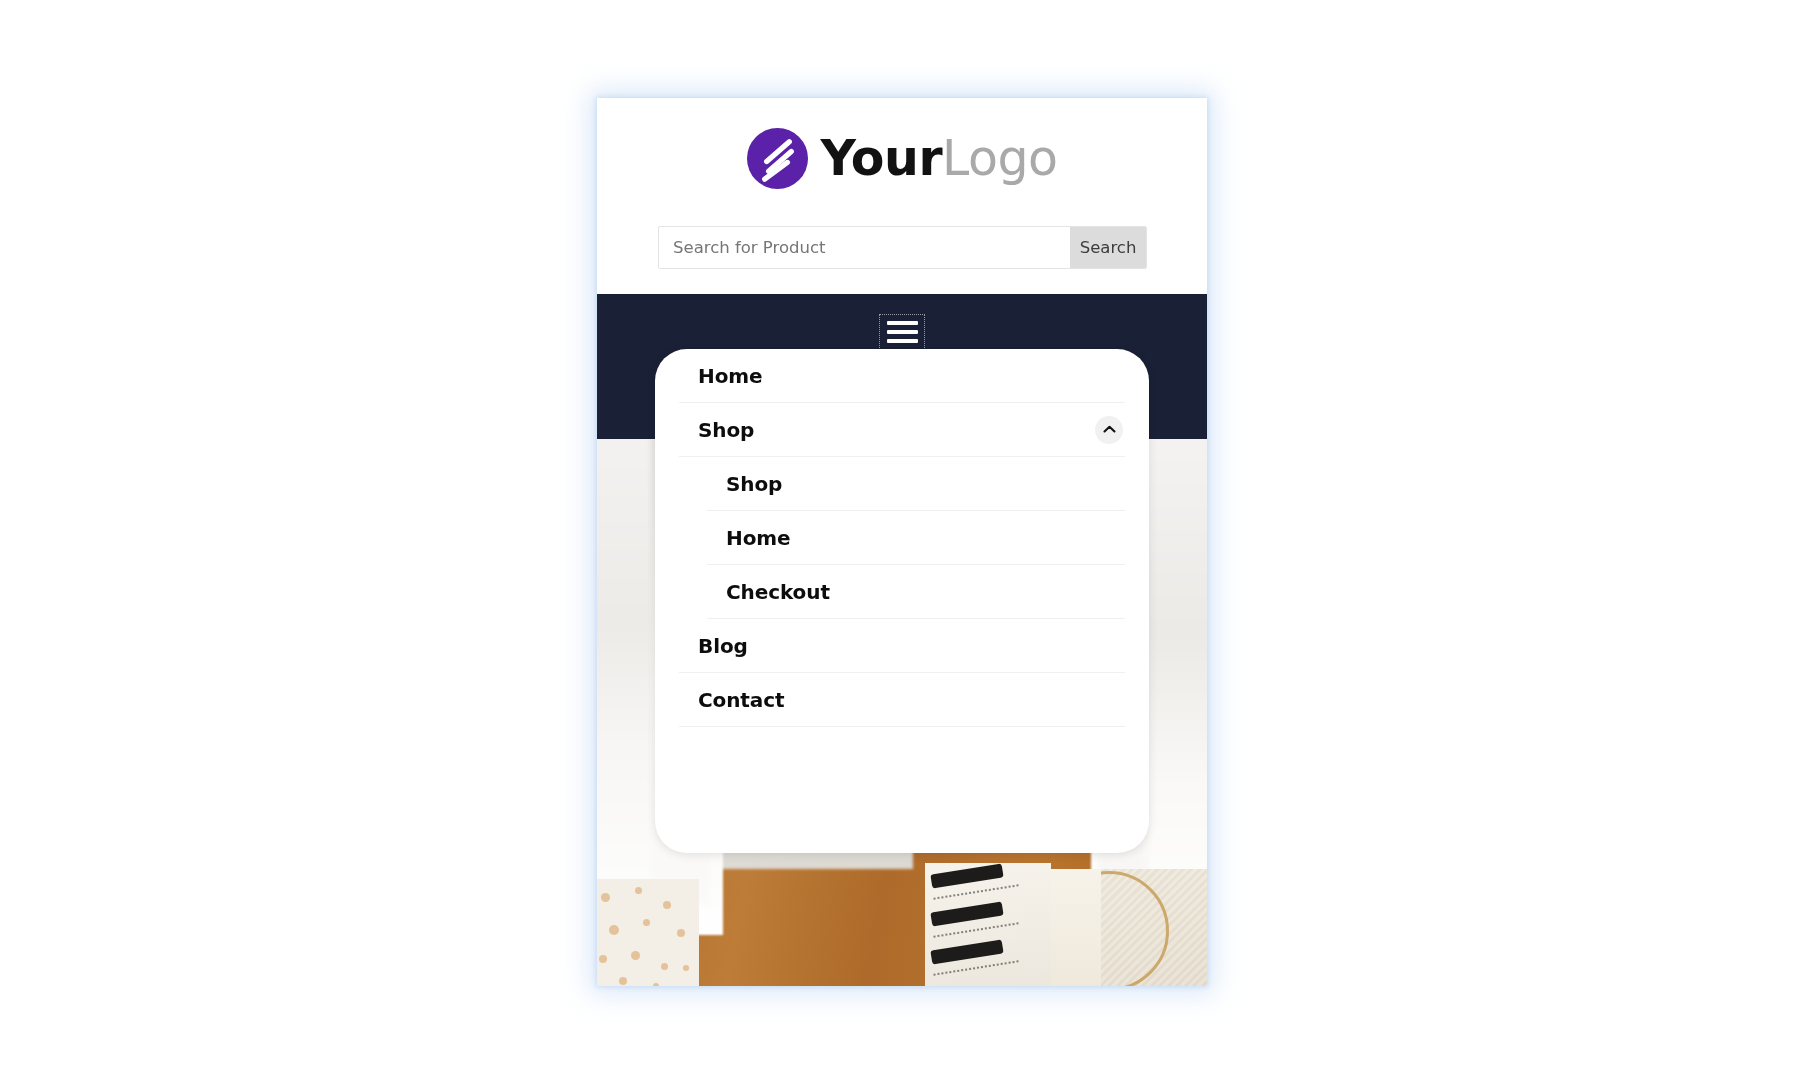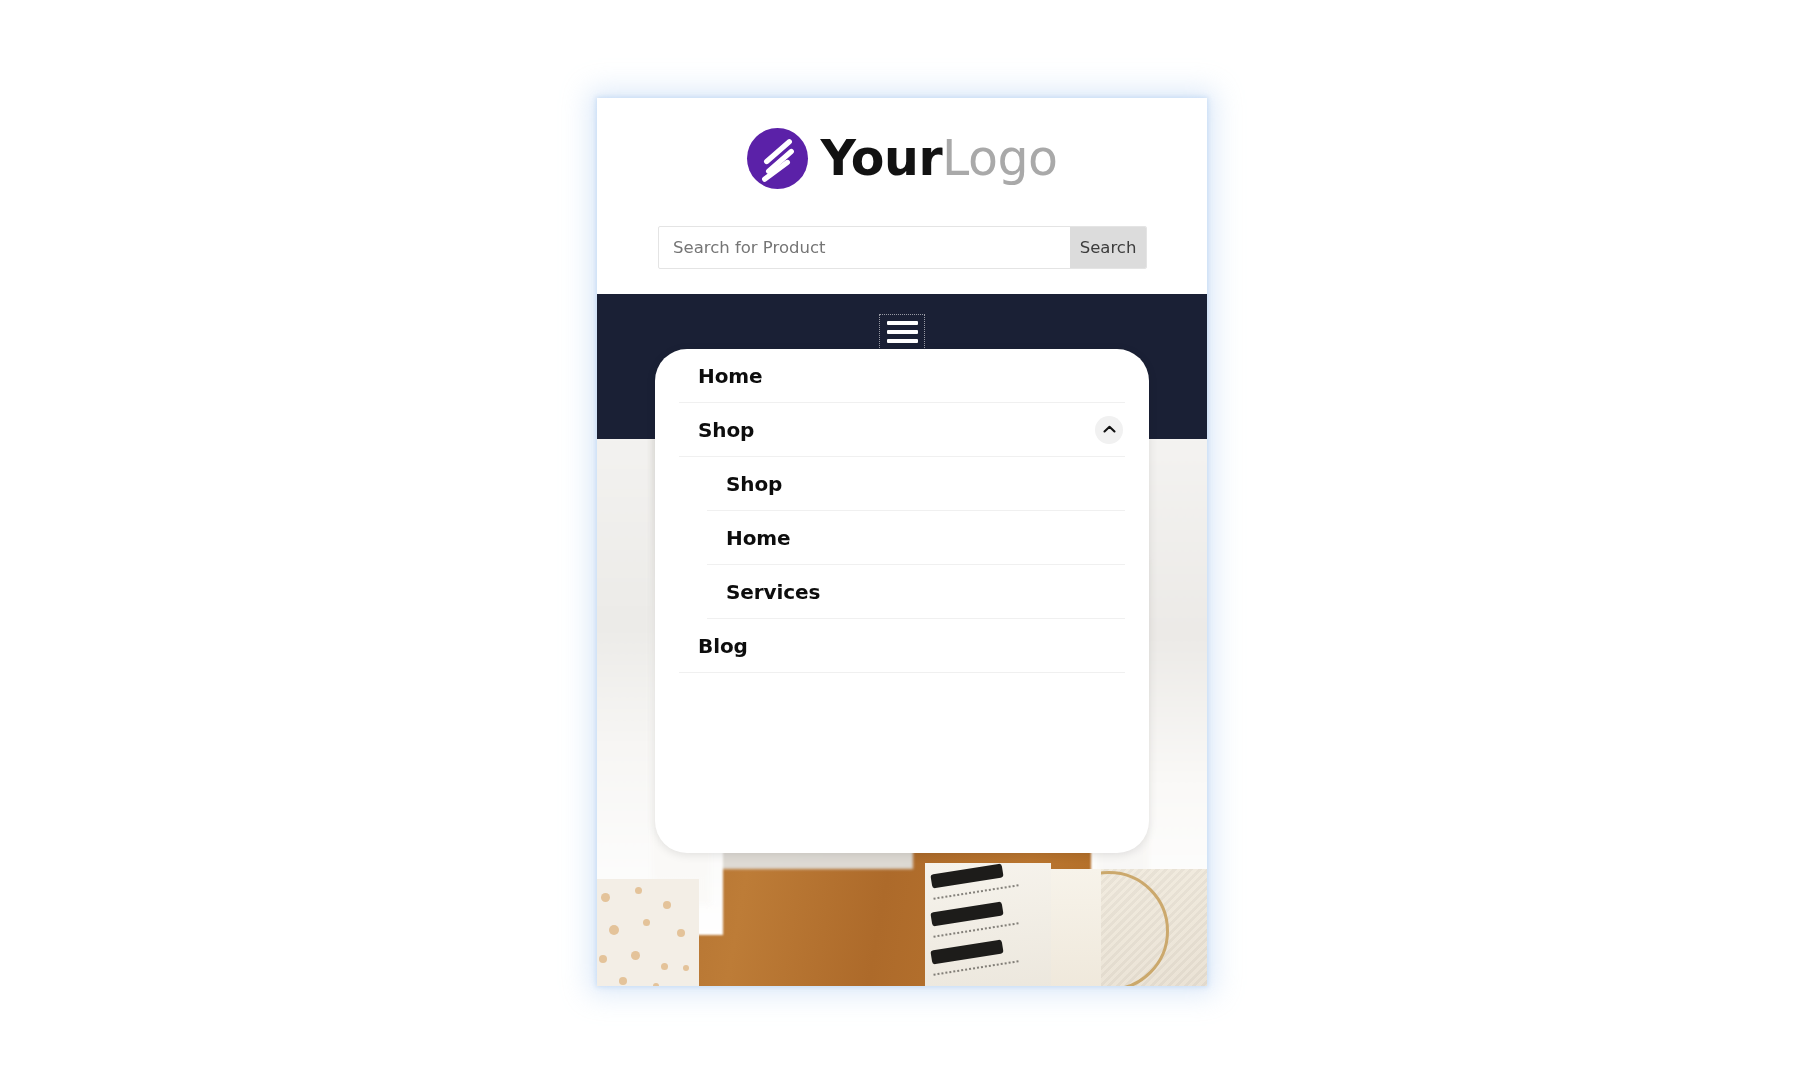--- a/index.html
+++ b/index.html
@@ -433,20 +433,23 @@
           </svg>
         </button>
       </div>
       <div class="menu-item level-2">
         <span class="label">Shop</span>
       </div>
       <div class="menu-item level-2">
         <span class="label">Home</span>
       </div>
       <div class="menu-item level-2">
-        <span class="label">Services</span>
+        <span class="label">Checkout</span>
       </div>
       <div class="menu-item level-1">
         <span class="label">Blog</span>
       </div>
+      <div class="menu-item level-1">
+        <span class="label">Contact</span>
+      </div>
     </nav>
 
 </div>
 
 </body></html>

